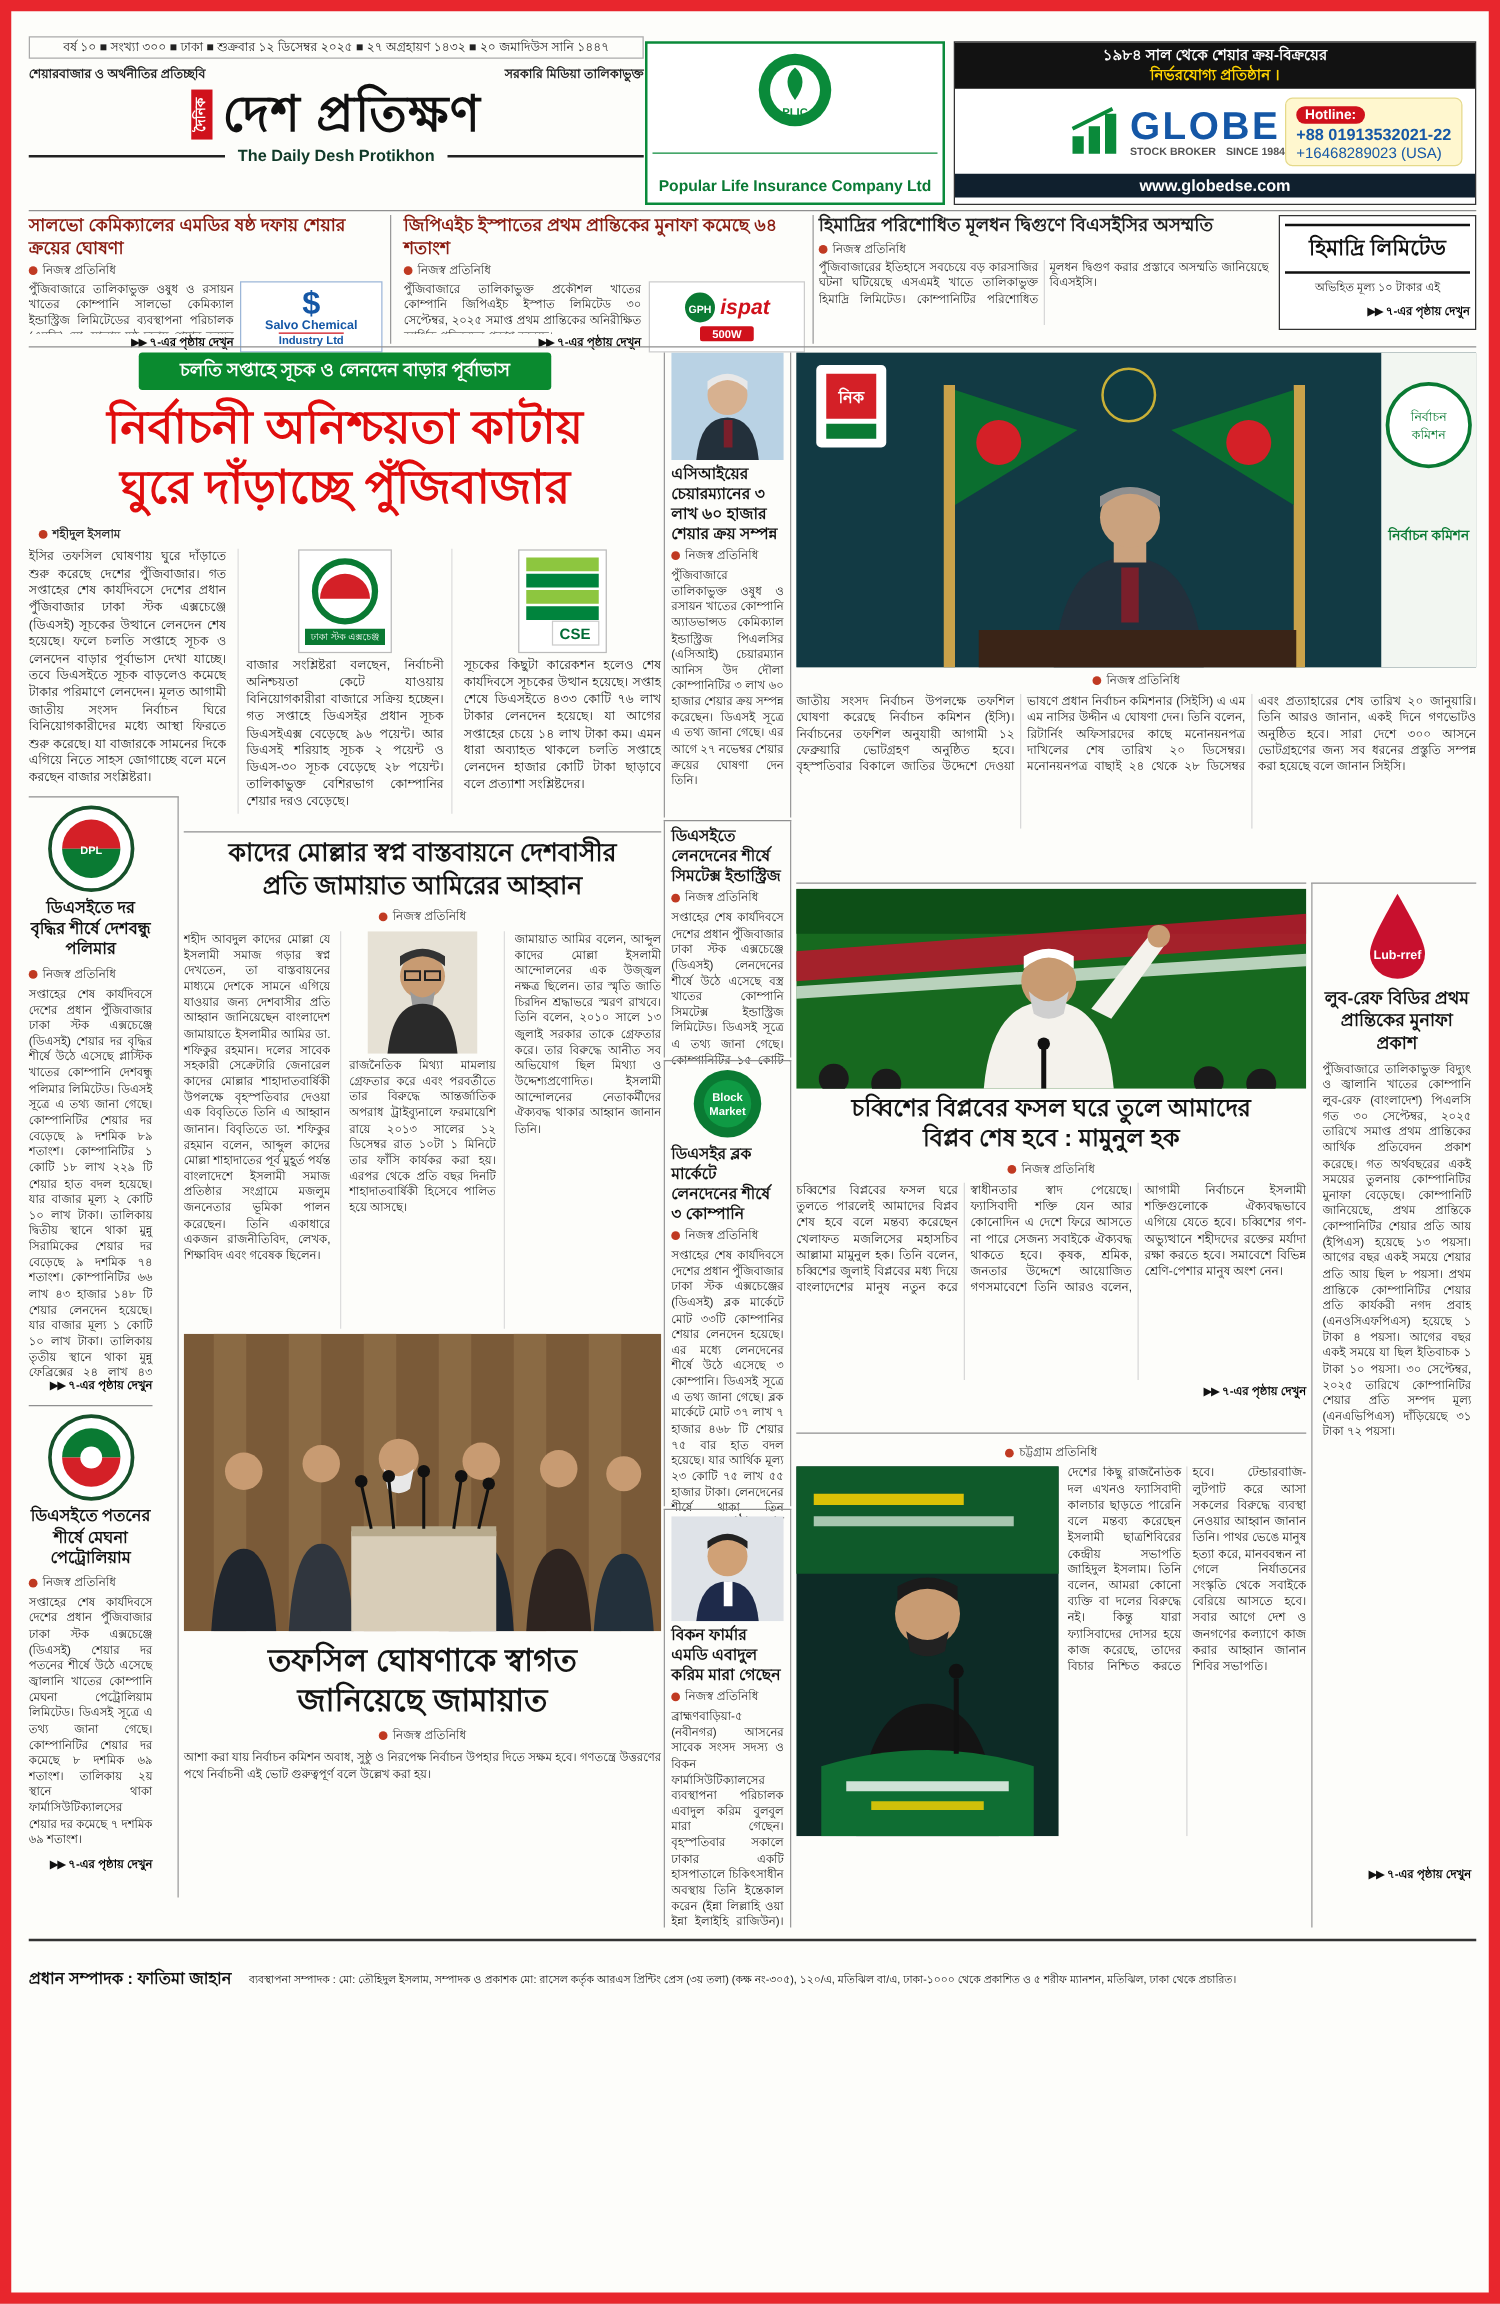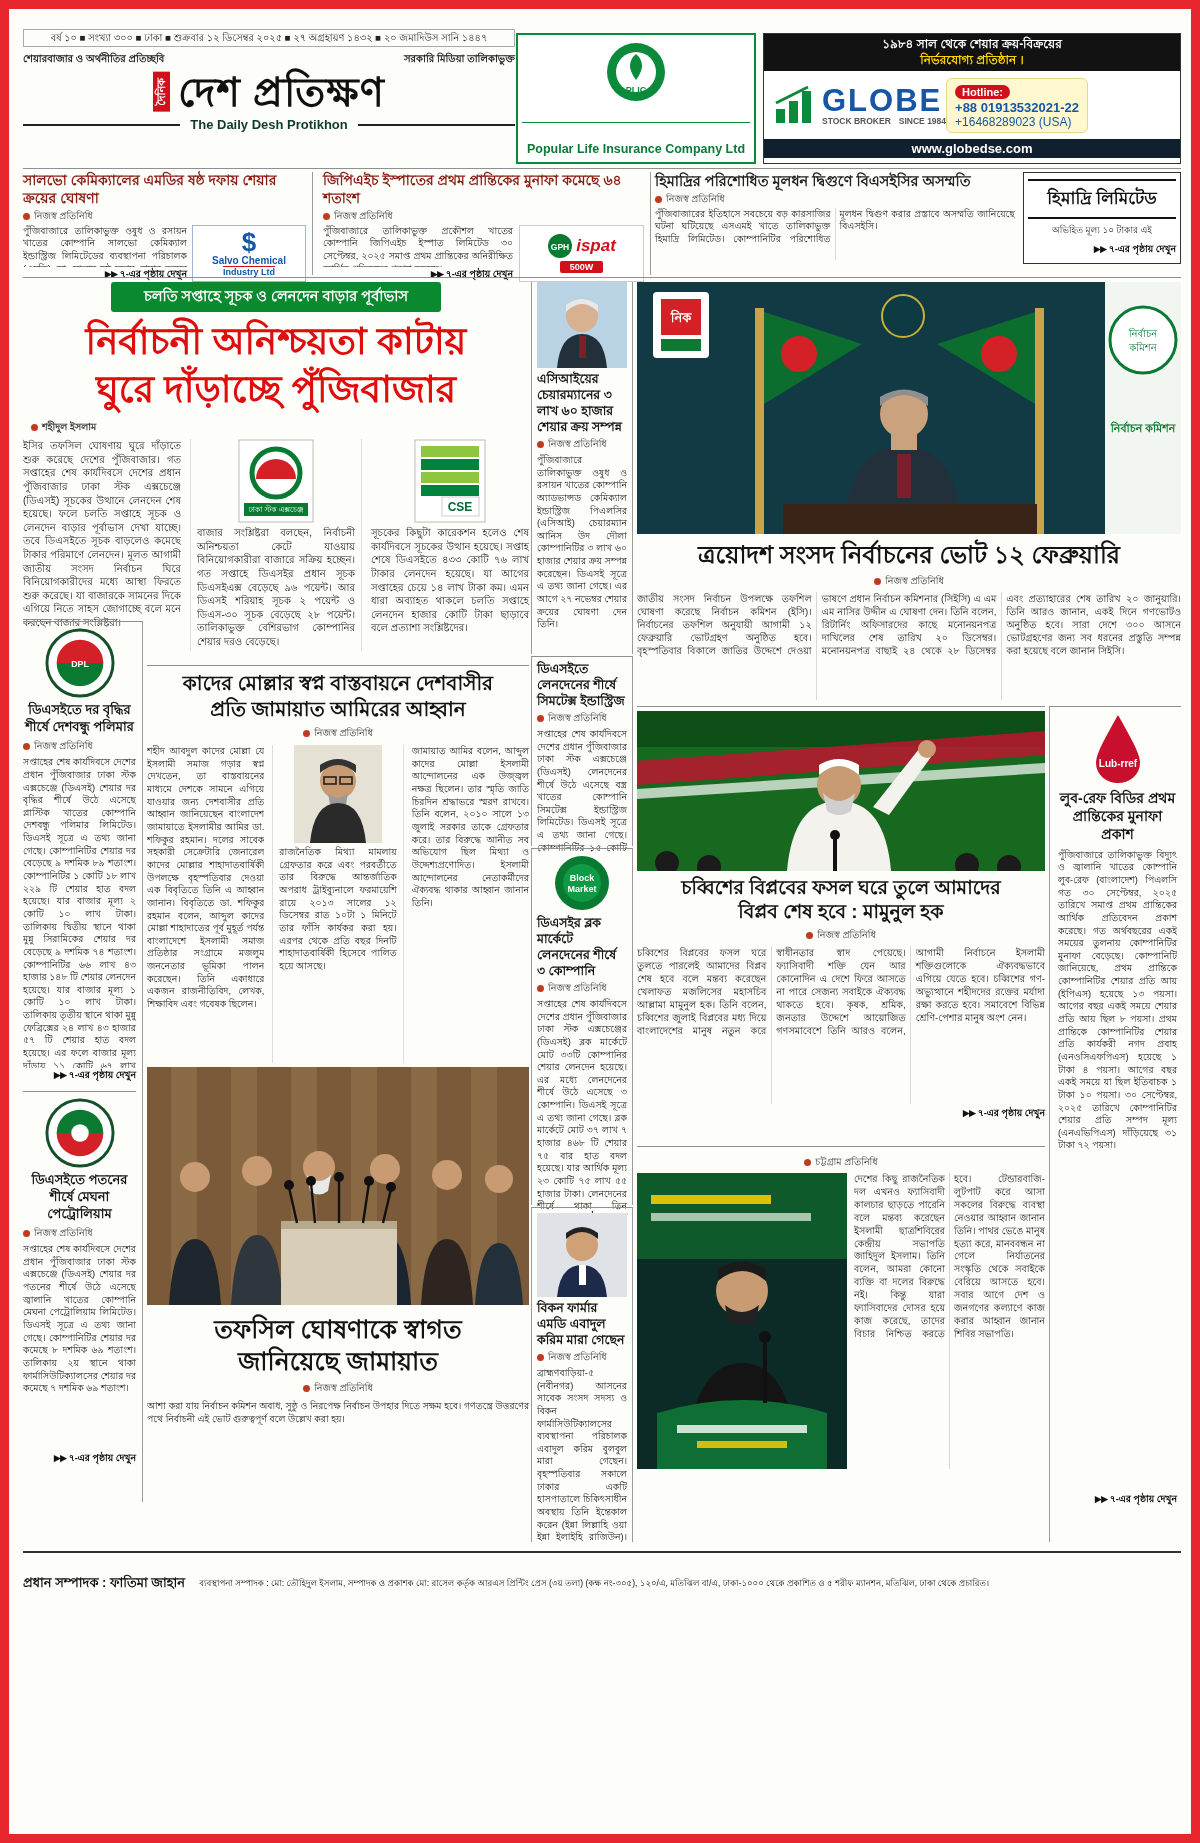--- a/index.html
+++ b/index.html
@@ -59,21 +59,21 @@
     </svg>
     <div style="width:100%;border-top:1px solid #0a8a3a"></div>
     <div style="font-size:12.5px;font-weight:bold;color:#0a7a35;text-align:center">Popular Life Insurance Company Ltd</div>
   </div>
 
   <div class="abs" style="left:754px;top:24px;width:418px;height:131px;border:1px solid #333;background:#fff">
     <div style="background:#121212;color:#fff;text-align:center;padding:3px 0;line-height:1.3">
       <div style="font-size:12px;font-weight:bold">১৯৮৪ সাল থেকে শেয়ার ক্রয়-বিক্রয়ের</div>
       <div style="font-size:12px;font-weight:bold;color:#ffd400">নির্ভরযোগ্য প্রতিষ্ঠান ।</div>
     </div>
-    <div style="display:flex;align-items:center;justify-content:flex-start;padding:4px 10px;height:68px">
+    <div style="display:flex;align-items:center;justify-content:flex-end;padding:4px 10px;height:68px">
       <div style="display:flex;align-items:center;gap:6px">
         <svg width="42" height="40" viewBox="0 0 42 40">
           <rect x="2" y="24" width="9" height="14" fill="#0a8a3a"></rect>
           <rect x="15" y="16" width="9" height="22" fill="#0a8a3a"></rect>
           <rect x="28" y="6" width="9" height="32" fill="#0a8a3a"></rect>
           <path d="M2 18 L34 2" stroke="#0a8a3a" stroke-width="3" fill="none"></path>
         </svg>
         <div>
           <div style="font-size:31px;font-weight:bold;color:#1557a6;letter-spacing:2px;line-height:1">GLOBE</div>
           <div style="display:flex;gap:8px;font-size:8.5px;font-weight:bold;color:#555">
@@ -227,21 +227,20 @@
       <path d="M398 30 L300 62 L398 122 Z" fill="#0b6e2f"></path>
       <circle cx="362" cy="72" r="18" fill="#d42027"></circle>
       <circle cx="266" cy="34" r="21" fill="#0e3a44" stroke="#c9b037" stroke-width="2"></circle>
       <path d="M206 252 q6 -88 60 -88 q54 0 60 88 z" fill="#22303c"></path>
       <rect x="254" y="146" width="26" height="22" fill="#caa27e"></rect>
       <circle cx="267" cy="132" r="24" fill="#caa27e"></circle>
       <path d="M243 124 q24 -22 48 0 l0 -9 q-24 -15 -48 0 z" fill="#8f8f8f"></path>
       <rect x="260" y="172" width="14" height="44" fill="#7a1f2b"></rect>
       <rect x="146" y="222" width="254" height="30" fill="#3a2417"></rect>
     </svg>
-    <div class="story-h ctr" style="font-size:24px;margin-top:6px">ত্রয়োদশ সংসদ নির্বাচনের ভোট ১২ ফেব্রুয়ারি</div>
     <div class="byline" style="justify-content:center;margin:3px 0">
         <span class="dot"></span>
         <span>নিজস্ব প্রতিনিধি</span>
       </div>
     <div class="body-text cols3" style="height:108px;font-size:9.6px">জাতীয় সংসদ নির্বাচন উপলক্ষে তফশিল ঘোষণা করেছে নির্বাচন কমিশন (ইসি)। নির্বাচনের তফশিল অনুযায়ী আগামী ১২ ফেব্রুয়ারি ভোটগ্রহণ অনুষ্ঠিত হবে। বৃহস্পতিবার বিকালে জাতির উদ্দেশে দেওয়া ভাষণে প্রধান নির্বাচন কমিশনার (সিইসি) এ এম এম নাসির উদ্দীন এ ঘোষণা দেন। তিনি বলেন, রিটার্নিং অফিসারদের কাছে মনোনয়নপত্র দাখিলের শেষ তারিখ ২০ ডিসেম্বর। মনোনয়নপত্র বাছাই ২৪ থেকে ২৮ ডিসেম্বর এবং প্রত্যাহারের শেষ তারিখ ২০ জানুয়ারি। তিনি আরও জানান, একই দিনে গণভোটও অনুষ্ঠিত হবে। সারা দেশে ৩০০ আসনে ভোটগ্রহণের জন্য সব ধরনের প্রস্তুতি সম্পন্ন করা হয়েছে বলে জানান সিইসি।</div>
   </div>
 
   <div class="abs ht" style="left:628px;top:697px;width:408px;height:436px;padding-top:4px">
     <svg class="photo" width="408" height="160" viewBox="0 0 408 160" preserveAspectRatio="none">
       <rect width="408" height="160" fill="#17691f"></rect>
@@ -344,21 +343,21 @@
       <rect x="42" y="52" width="7" height="20" fill="#fff"></rect>
     </svg>
     <div class="story-h" style="font-size:12.5px;margin-top:3px">বিকন ফার্মার এমডি এবাদুল করিম মারা গেছেন</div>
     <div class="byline" style="margin:2px 0">
         <span class="dot"></span>
         <span>নিজস্ব প্রতিনিধি</span>
       </div>
     <div class="body-text small" style="height:178px">ব্রাহ্মণবাড়িয়া-৫ (নবীনগর) আসনের সাবেক সংসদ সদস্য ও বিকন ফার্মাসিউটিক্যালসের ব্যবস্থাপনা পরিচালক এবাদুল করিম বুলবুল মারা গেছেন। বৃহস্পতিবার সকালে ঢাকার একটি হাসপাতালে চিকিৎসাধীন অবস্থায় তিনি ইন্তেকাল করেন (ইন্না লিল্লাহি ওয়া ইন্না ইলাইহি রাজিউন)। মৃত্যুকালে তার বয়স হয়েছিল ৬৯ বছর। তিনি দীর্ঘদিন ধরে নানা রোগে ভুগছিলেন।</div>
   </div>
 
-  <div class="abs vr-r ht" style="left:14px;top:612px;width:120px;height:881px;padding:6px 6px 0 0">
+  <div class="abs vr-r ht" style="left:14px;top:628px;width:120px;height:881px;padding:6px 20px 0 0">
     <svg width="70" height="70" viewBox="0 0 72 72" style="display:block;margin:0 auto">
       <circle cx="36" cy="36" r="34" fill="#fff" stroke="#16502a" stroke-width="3"></circle>
       <path d="M12 36a24 24 0 0 1 48 0z" fill="#d42027"></path>
       <path d="M60 36a24 24 0 0 1 -48 0z" fill="#0a7a33"></path>
       <text x="36" y="40" font-size="9" font-weight="bold" fill="#fff" text-anchor="middle">DPL</text>
     </svg>
     <div class="story-h ctr" style="font-size:13px;margin:4px 0">ডিএসইতে দর বৃদ্ধির শীর্ষে দেশবন্ধু পলিমার</div>
     <div class="byline" style="margin:2px 0">
         <span class="dot"></span>
         <span>নিজস্ব প্রতিনিধি</span>

